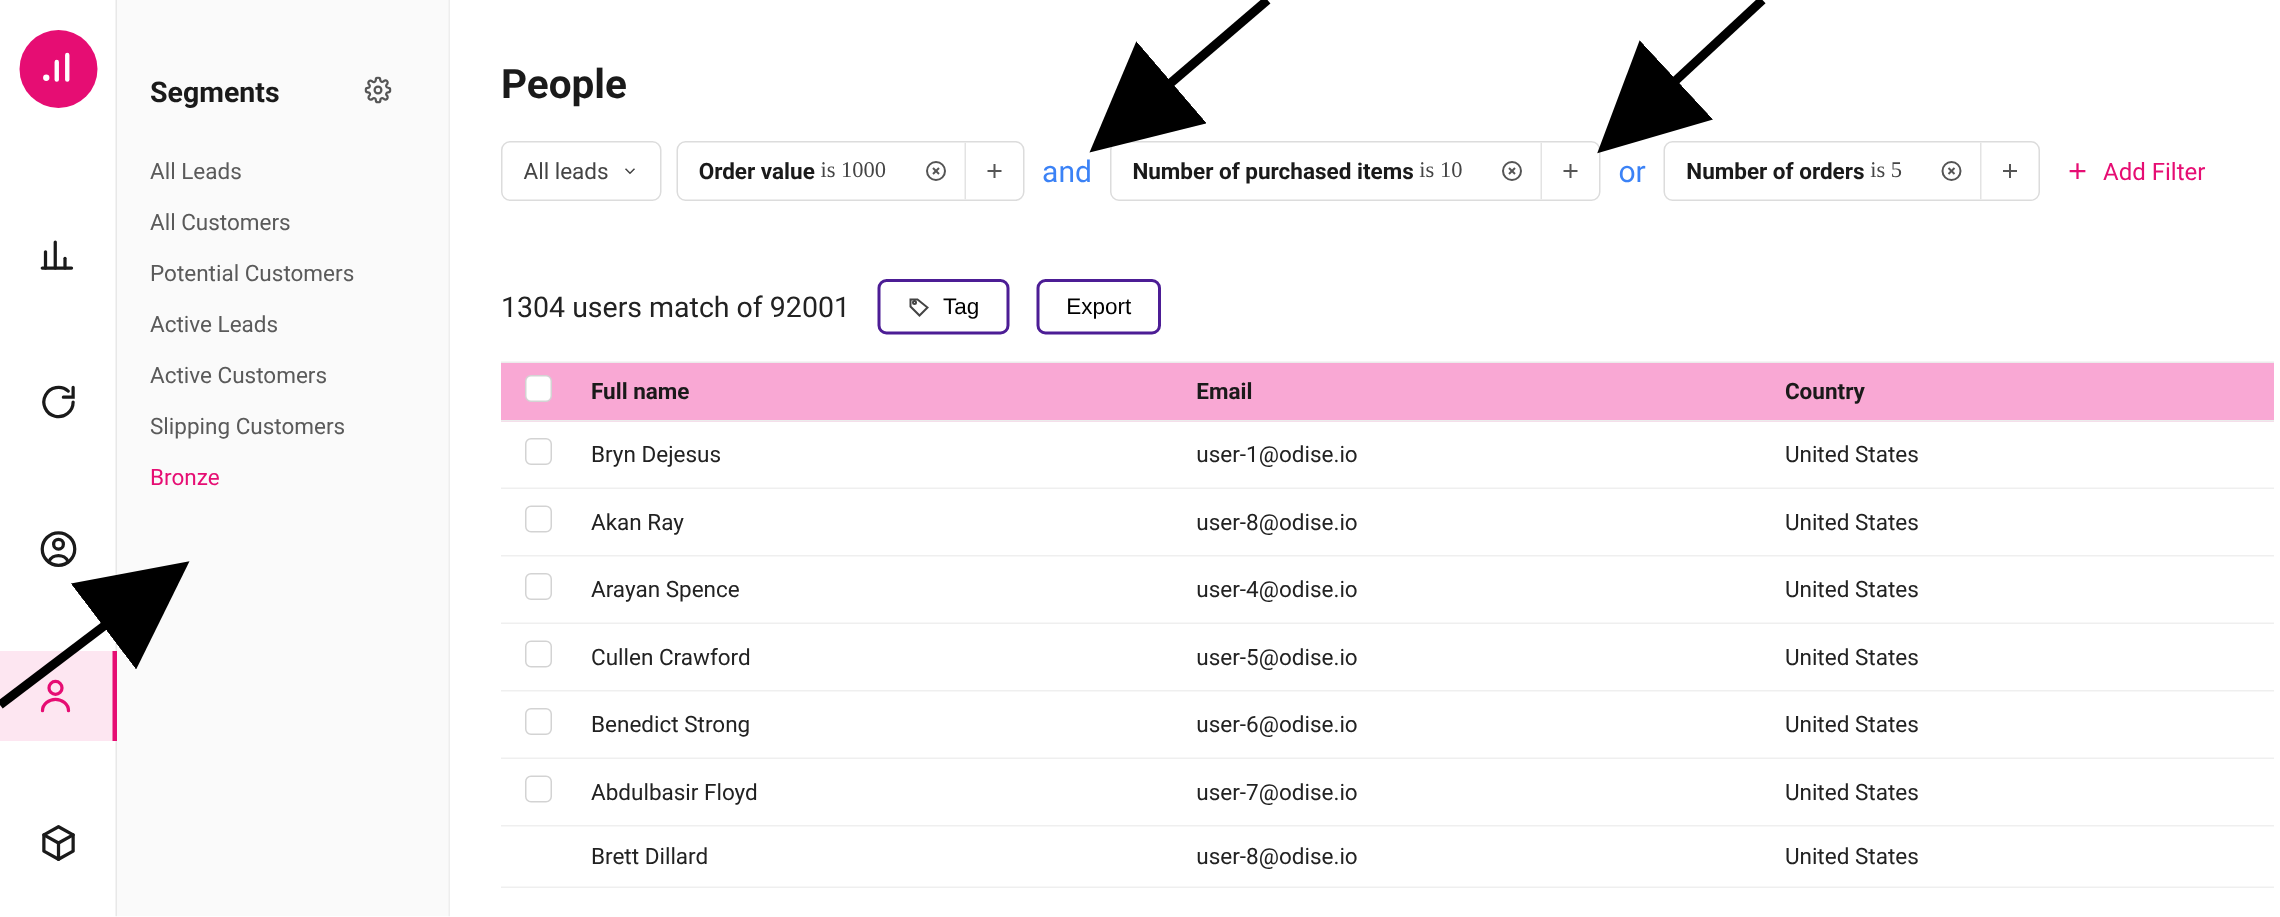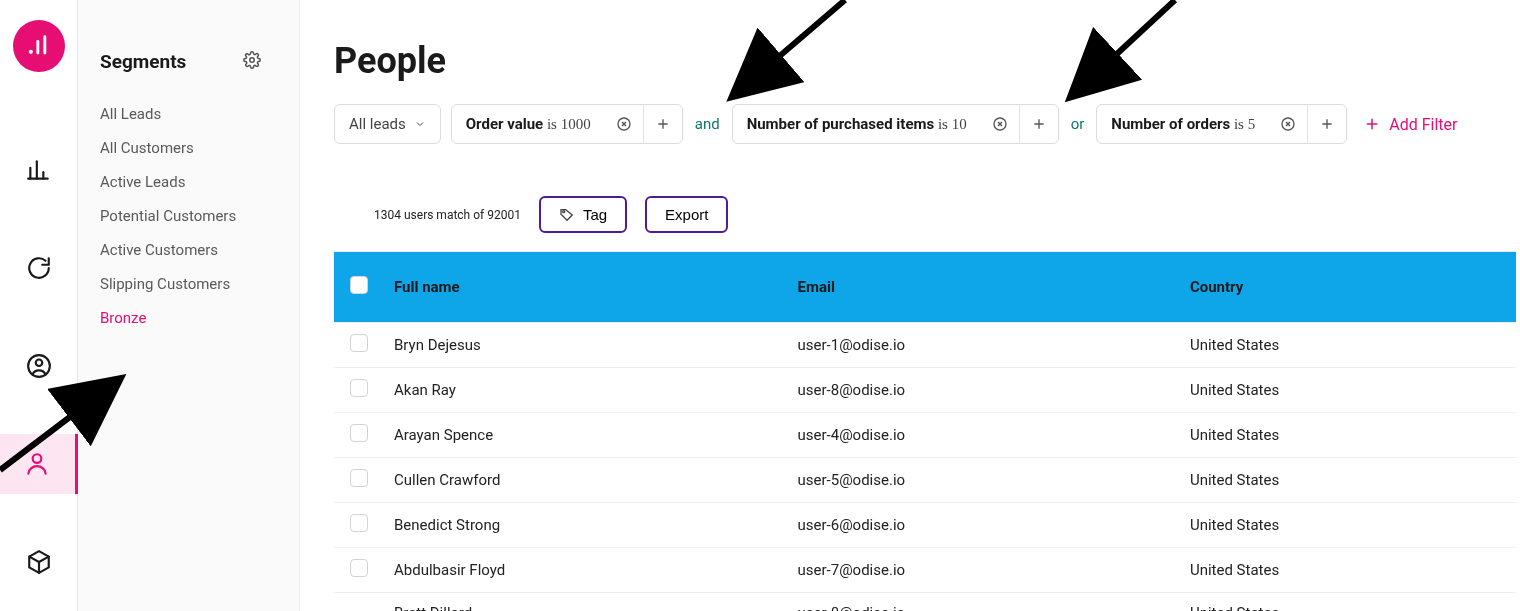--- a/index.html
+++ b/index.html
@@ -69,21 +69,21 @@
     cursor: pointer;
   }
   .seg-item.active { color: #e60d73; }
 
   
   .main {
     flex: 1;
     padding: 40px 0 0 34px;
   }
   h1.page-title {
-    font-size: 36px;
+    font-size: 27px;
     font-weight: 700;
     margin-bottom: 22px;
   }
 
   
   .filter-row { display: flex; align-items: center; gap: 10px; margin-bottom: 52px; flex-wrap: nowrap; }
   .chip {
     display: inline-flex;
     align-items: center;
     border: 1px solid #dcdcdc;
@@ -102,52 +102,52 @@
   }
   .chip-section.bold { font-weight: 700; color: #1a1a1a; }
   .chip-section .light { font-weight: 400; color: #444; font-family: Liberation Serif, serif; }
   .chip-divider { width:1px; background:#e3e3e3; height:100%; }
   .chip-x, .chip-plus {
     width: 38px;
     display: flex; align-items:center; justify-content:center;
     height:100%;
   }
   .chip-x svg, .chip-plus svg { width:16px; height:16px; stroke:#555; }
-  .join-word { font-size: 15px; color: #0f766e; padding: 0 2px; }
+  .join-word { font-size: 20px; color: #3b82f6; padding: 0 2px; }
   .add-filter {
     display: inline-flex; align-items:center; gap:8px;
     color:#e60d73; font-size:16px; padding-left:6px;
   }
   .add-filter svg { stroke:#e60d73; width:18px; height:18px; }
   .caret-down { margin-left:8px; }
 
   
   .match-bar { display:flex; align-items:center; gap:18px; margin-bottom:18px; }
-  .match-text { font-size:12px; color:#222;margin-left:40px; }
+  .match-text { font-size:19px; color:#222; }
   .btn {
     border:2px solid #4c1d95; border-radius:6px;
     padding:8px 18px; font-size:15px; background:#fff;
     display:inline-flex; align-items:center; gap:8px;
   }
   .btn svg { width:16px; height:16px; stroke:#444; }
 
   
   table {
     width: calc(100% - 4px);
     border-collapse: collapse;
   }
   thead th {
     text-align:left;
     font-weight:700;
     font-size:15px;
     color:#1a1a1a;
-    background:#0ea5e9;
+    background:#f9a8d4;
     border-top:1px solid #ececec;
     border-bottom:1px solid #ececec;
-    padding:24px 10px;
+    padding:8px 10px;
   }
   tbody td {
     border-bottom:1px solid #efefef;
     padding:11px 10px;
     font-size:15px;
     color:#222;
   }
   .chk-col { width:50px; text-align:center; }
   .chk {
     width:18px; height:18px;
@@ -221,22 +221,22 @@
       <span class="gear-btn">
         <svg viewBox="0 0 24 24" fill="none" stroke-width="2">
           <circle cx="12" cy="12" r="3"></circle>
           <path d="M19.4 15a1.7 1.7 0 0 0 .3 1.8l.1.1a2 2 0 1 1-2.8 2.8l-.1-.1a1.7 1.7 0 0 0-1.8-.3 1.7 1.7 0 0 0-1 1.5V21a2 2 0 1 1-4 0v-.1a1.7 1.7 0 0 0-1-1.5 1.7 1.7 0 0 0-1.8.3l-.1.1a2 2 0 1 1-2.8-2.8l.1-.1a1.7 1.7 0 0 0 .3-1.8 1.7 1.7 0 0 0-1.5-1H3a2 2 0 1 1 0-4h.1a1.7 1.7 0 0 0 1.5-1 1.7 1.7 0 0 0-.3-1.8l-.1-.1a2 2 0 1 1 2.8-2.8l.1.1a1.7 1.7 0 0 0 1.8.3h.1a1.7 1.7 0 0 0 1-1.5V3a2 2 0 1 1 4 0v.1a1.7 1.7 0 0 0 1 1.5h.1a1.7 1.7 0 0 0 1.8-.3l.1-.1a2 2 0 1 1 2.8 2.8l-.1.1a1.7 1.7 0 0 0-.3 1.8v.1a1.7 1.7 0 0 0 1.5 1H21a2 2 0 1 1 0 4h-.1a1.7 1.7 0 0 0-1.5 1z"></path>
         </svg>
       </span>
     </div>
     <div id="seg-list">
         <div class="seg-item">All Leads</div>
         <div class="seg-item">All Customers</div>
+        <div class="seg-item">Potential Customers</div>
         <div class="seg-item">Active Leads</div>
-        <div class="seg-item">Potential Customers</div>
         <div class="seg-item">Active Customers</div>
         <div class="seg-item">Slipping Customers</div>
         <div class="seg-item active">Bronze</div>
       </div>
   </div>
 
   <div class="main">
     <h1 class="page-title">People</h1>
 
     <div class="filter-row">

